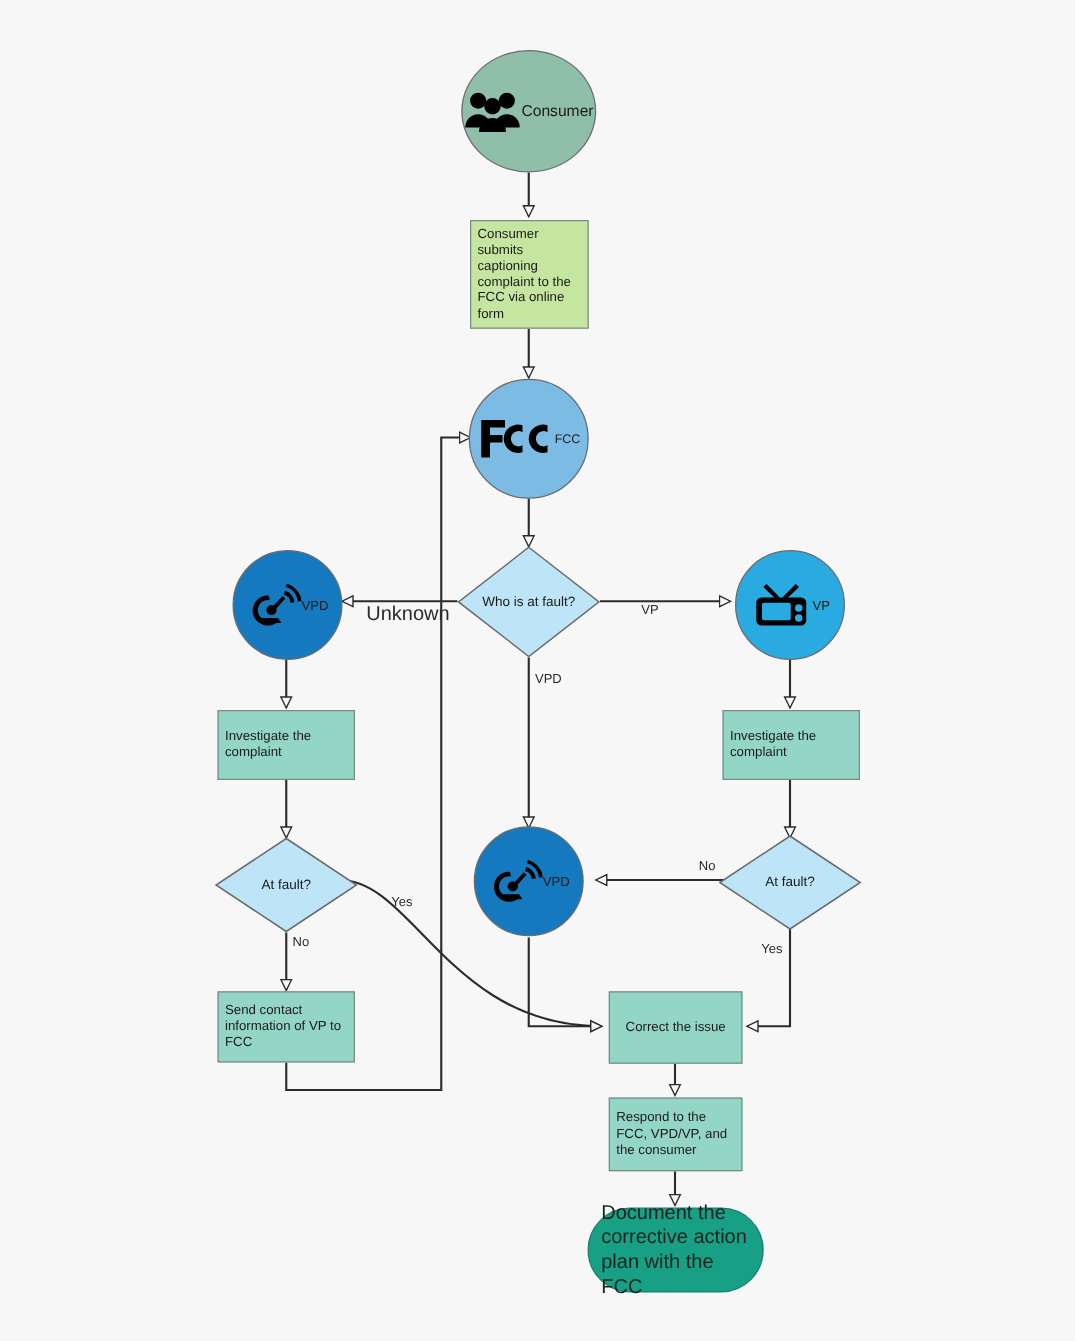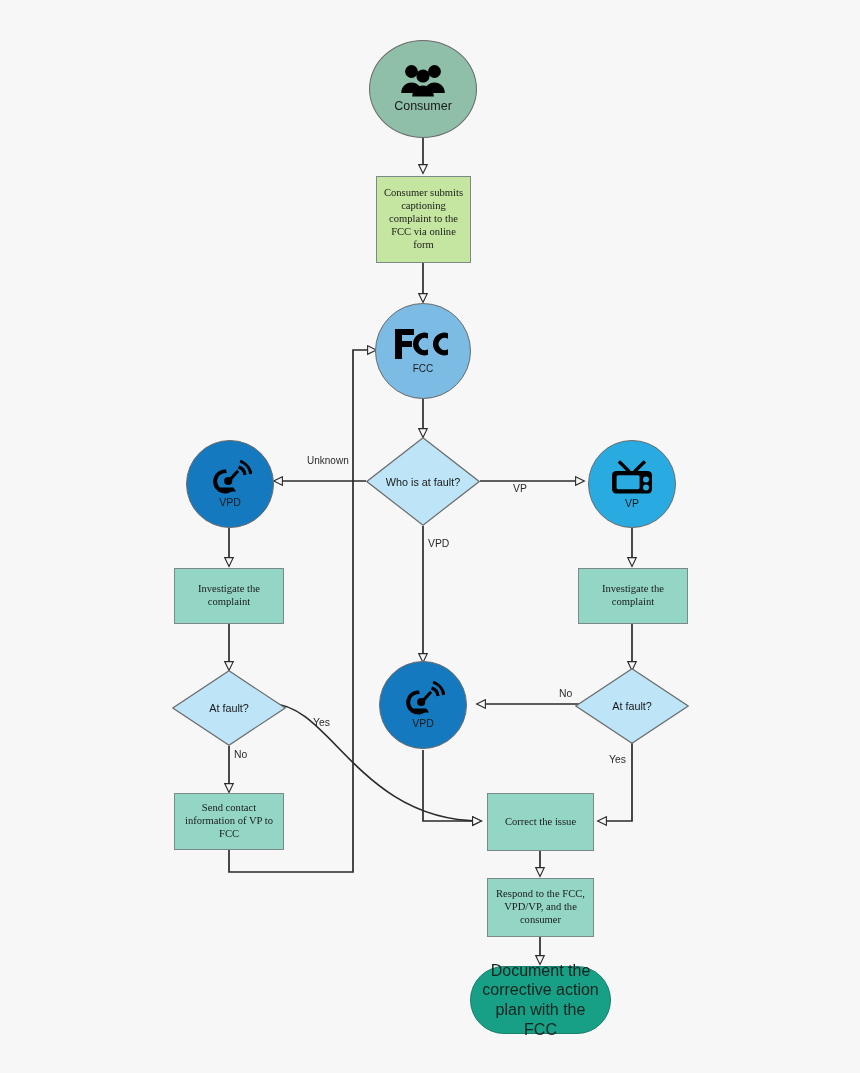--- a/index.html
+++ b/index.html
@@ -24,35 +24,34 @@
     position: absolute;
     left: 0; top: 0;
     width: 860px;
     height: 1073px;
     pointer-events: none;
   }
   .node {
     position: absolute;
     box-sizing: border-box;
     display: flex;
-    flex-direction: column;
+    flex-direction: row;
     align-items: center;
     justify-content: center;
-    text-align: center;
+    text-align: left;
     color: #1a1a1a;
     line-height: 1.22;
   }
   
   .circle {
     border-radius: 50%;
     border: 1px solid #6b6b6b;
   }
   .rect {
     border: 1px solid #7b8a88;
-    font-family: Liberation Serif, serif;
   }
   .terminator {
     border-radius: 34px;
     border: 1px solid #17806b;
   }
   .diamond-wrap {
     position: absolute;
   }
   .diamond-shape {
     position: absolute;
@@ -244,21 +243,21 @@
   </div>
 
   <div class="node rect" style="left:487px; top:878px; width:107px; height:59px; background:#93d6c5; font-size:10.6px; padding:21px 5px;">
     <span>Respond to the FCC, VPD/VP, and the consumer</span>
   </div>
 
   <div class="node terminator" style="left:470px; top:966px; width:141px; height:68px; background:#17a085; font-size:16px; padding:3px 10px; color:#12231f;">
     <span>Document the corrective action plan with the FCC</span>
   </div>
 
-  <div class="edge-label" style="left:293px; top:455px; font-size:10px;margin-left:14px;">Unknown</div>
+  <div class="edge-label" style="left:293px; top:483px; font-size:16px;">Unknown</div>
 
   <div class="edge-label" style="left:513px; top:483px; font-size:10.4px;">VP</div>
 
   <div class="edge-label" style="left:428px; top:538px; font-size:10.4px;">VPD</div>
 
   <div class="edge-label" style="left:313px; top:717px; font-size:10.4px;">Yes</div>
 
   <div class="edge-label" style="left:234px; top:749px; font-size:10.4px;">No</div>
 
   <div class="edge-label" style="left:559px; top:688px; font-size:10.4px;">No</div>

